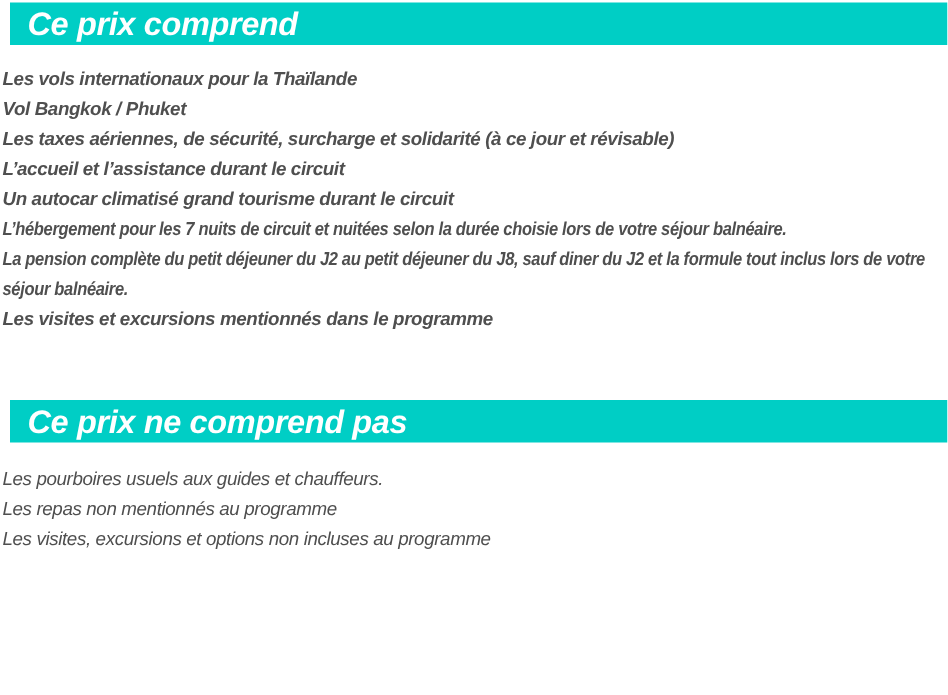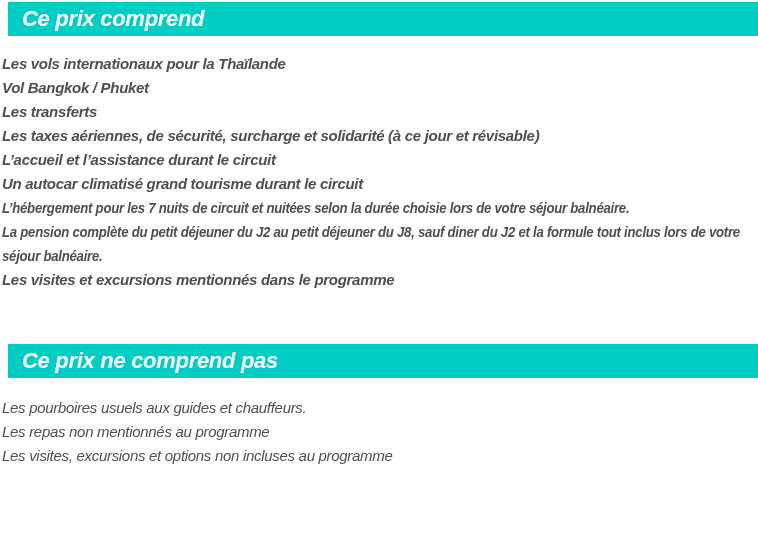--- a/index.html
+++ b/index.html
@@ -30,21 +30,21 @@
   }
   .bar-first {
     margin-top: 2px;
   }
   .bar-second {
     margin-top: 52px;
     align-items: center;
   }
   .bar h2 {
     margin: 0;
-    font-size: 22px;
+    font-size: 26px;
     font-weight: 700;
     font-style: italic;
     letter-spacing: -0.3px;
     color: var(--header-text, #ffffff);
   }
   .items {
     margin-left: 2px;
     font-style: italic;
     font-size: 15px;
     line-height: 24px;
@@ -73,21 +73,20 @@
 
 <div class="page">
 
   <section>
     <header class="bar bar-first">
       <h2>Ce prix comprend</h2>
     </header>
     <div class="items items-first">
         <p class="item">Les vols internationaux pour la Thaïlande</p>
         <p class="item">Vol Bangkok / Phuket</p>
-        <p class="item">Les transferts</p>
         <p class="item">Les taxes aériennes, de sécurité, surcharge et solidarité (à ce jour et révisable)</p>
         <p class="item">L’accueil et l’assistance durant le circuit</p>
         <p class="item">Un autocar climatisé grand tourisme durant le circuit</p>
         <p class="item condensed">L’hébergement pour les 7 nuits de circuit et nuitées selon la durée choisie lors de votre séjour balnéaire.</p>
         <p class="item condensed">La pension complète du petit déjeuner du J2 au petit déjeuner du J8, sauf diner du J2 et la formule tout inclus lors de votre séjour balnéaire.</p>
         <p class="item">Les visites et excursions mentionnés dans le programme</p>
       </div>
   </section>
 
   <section>

